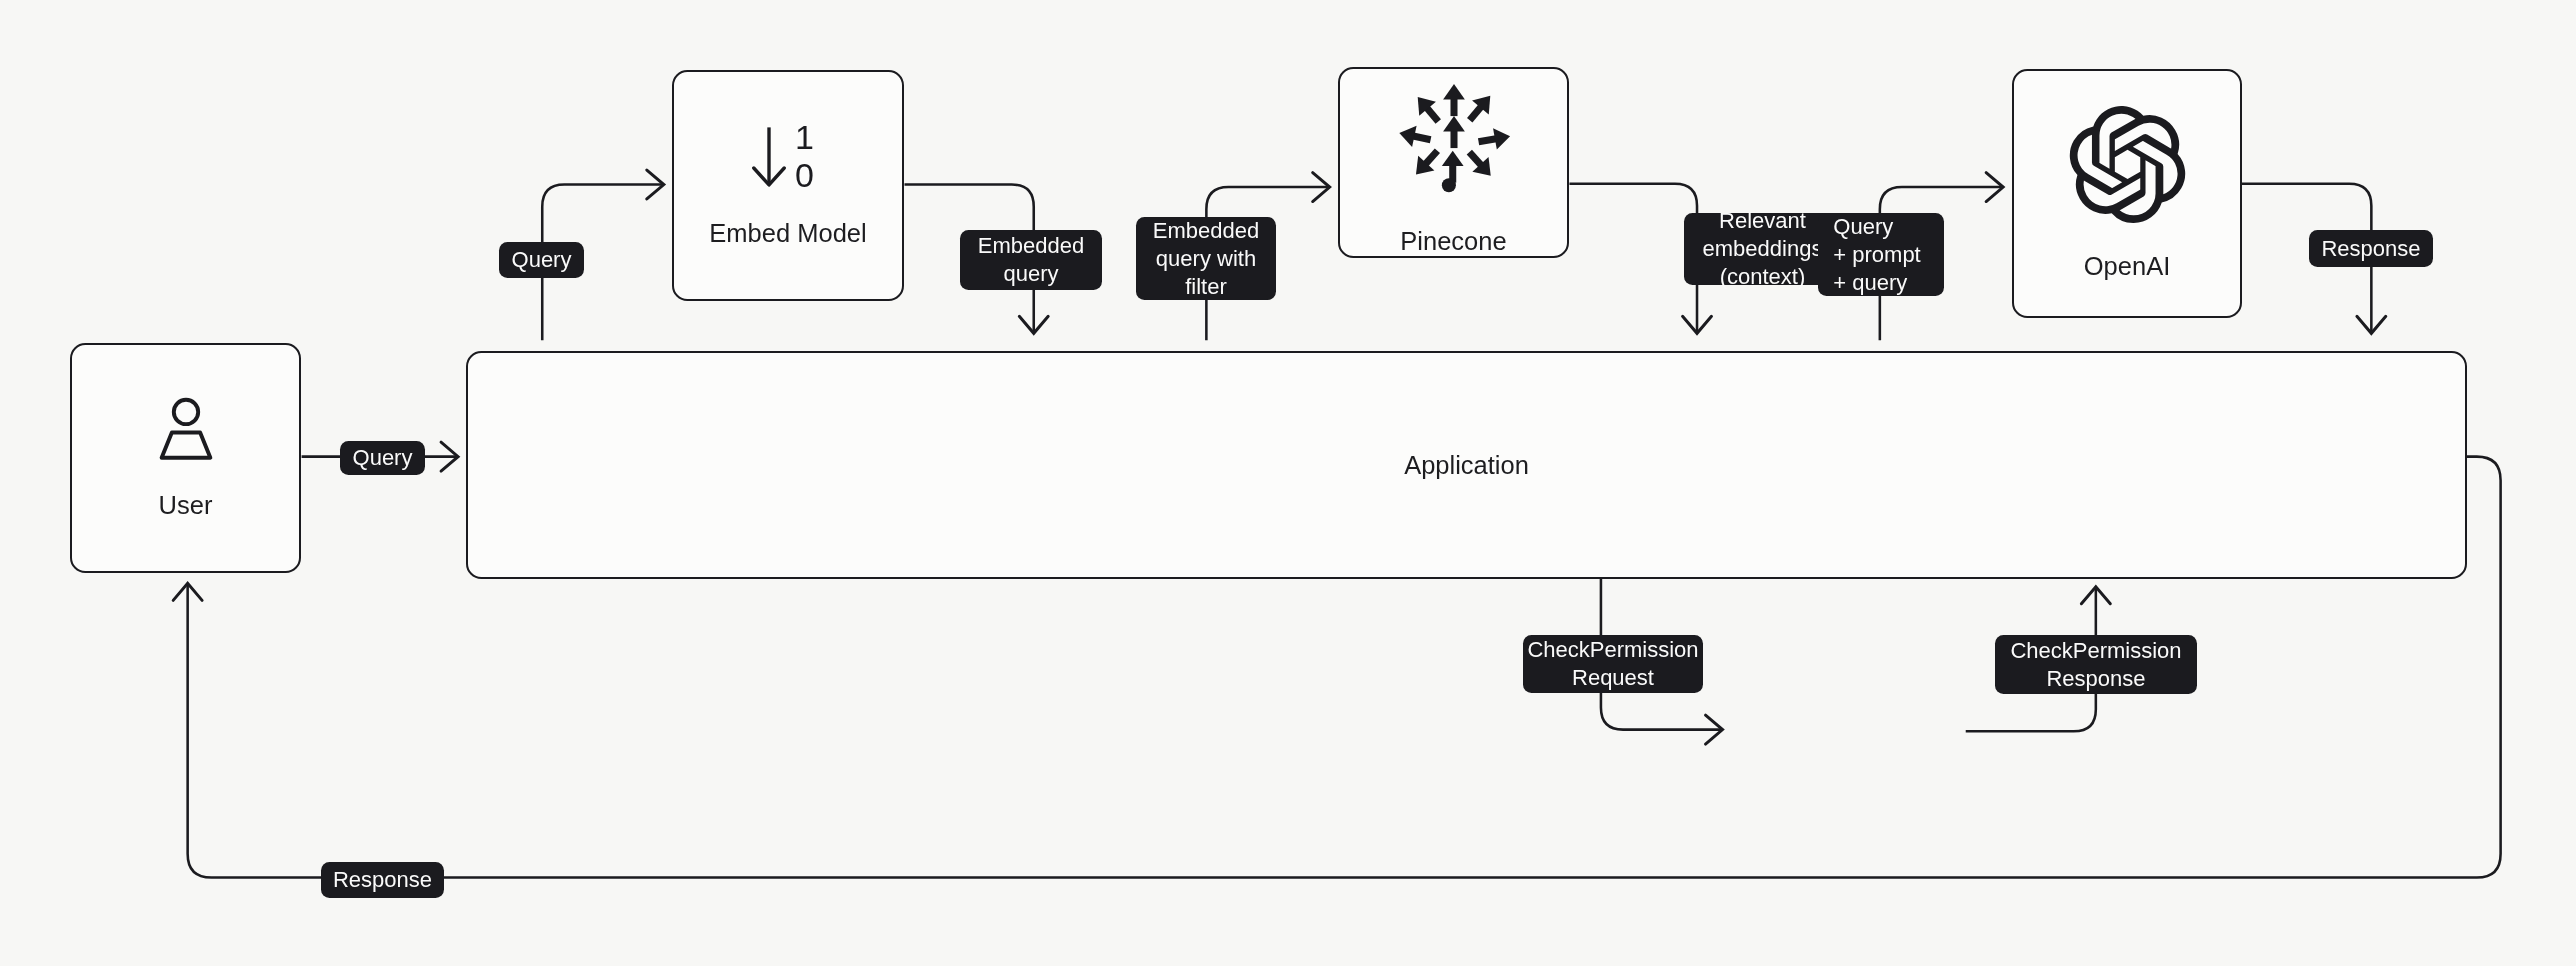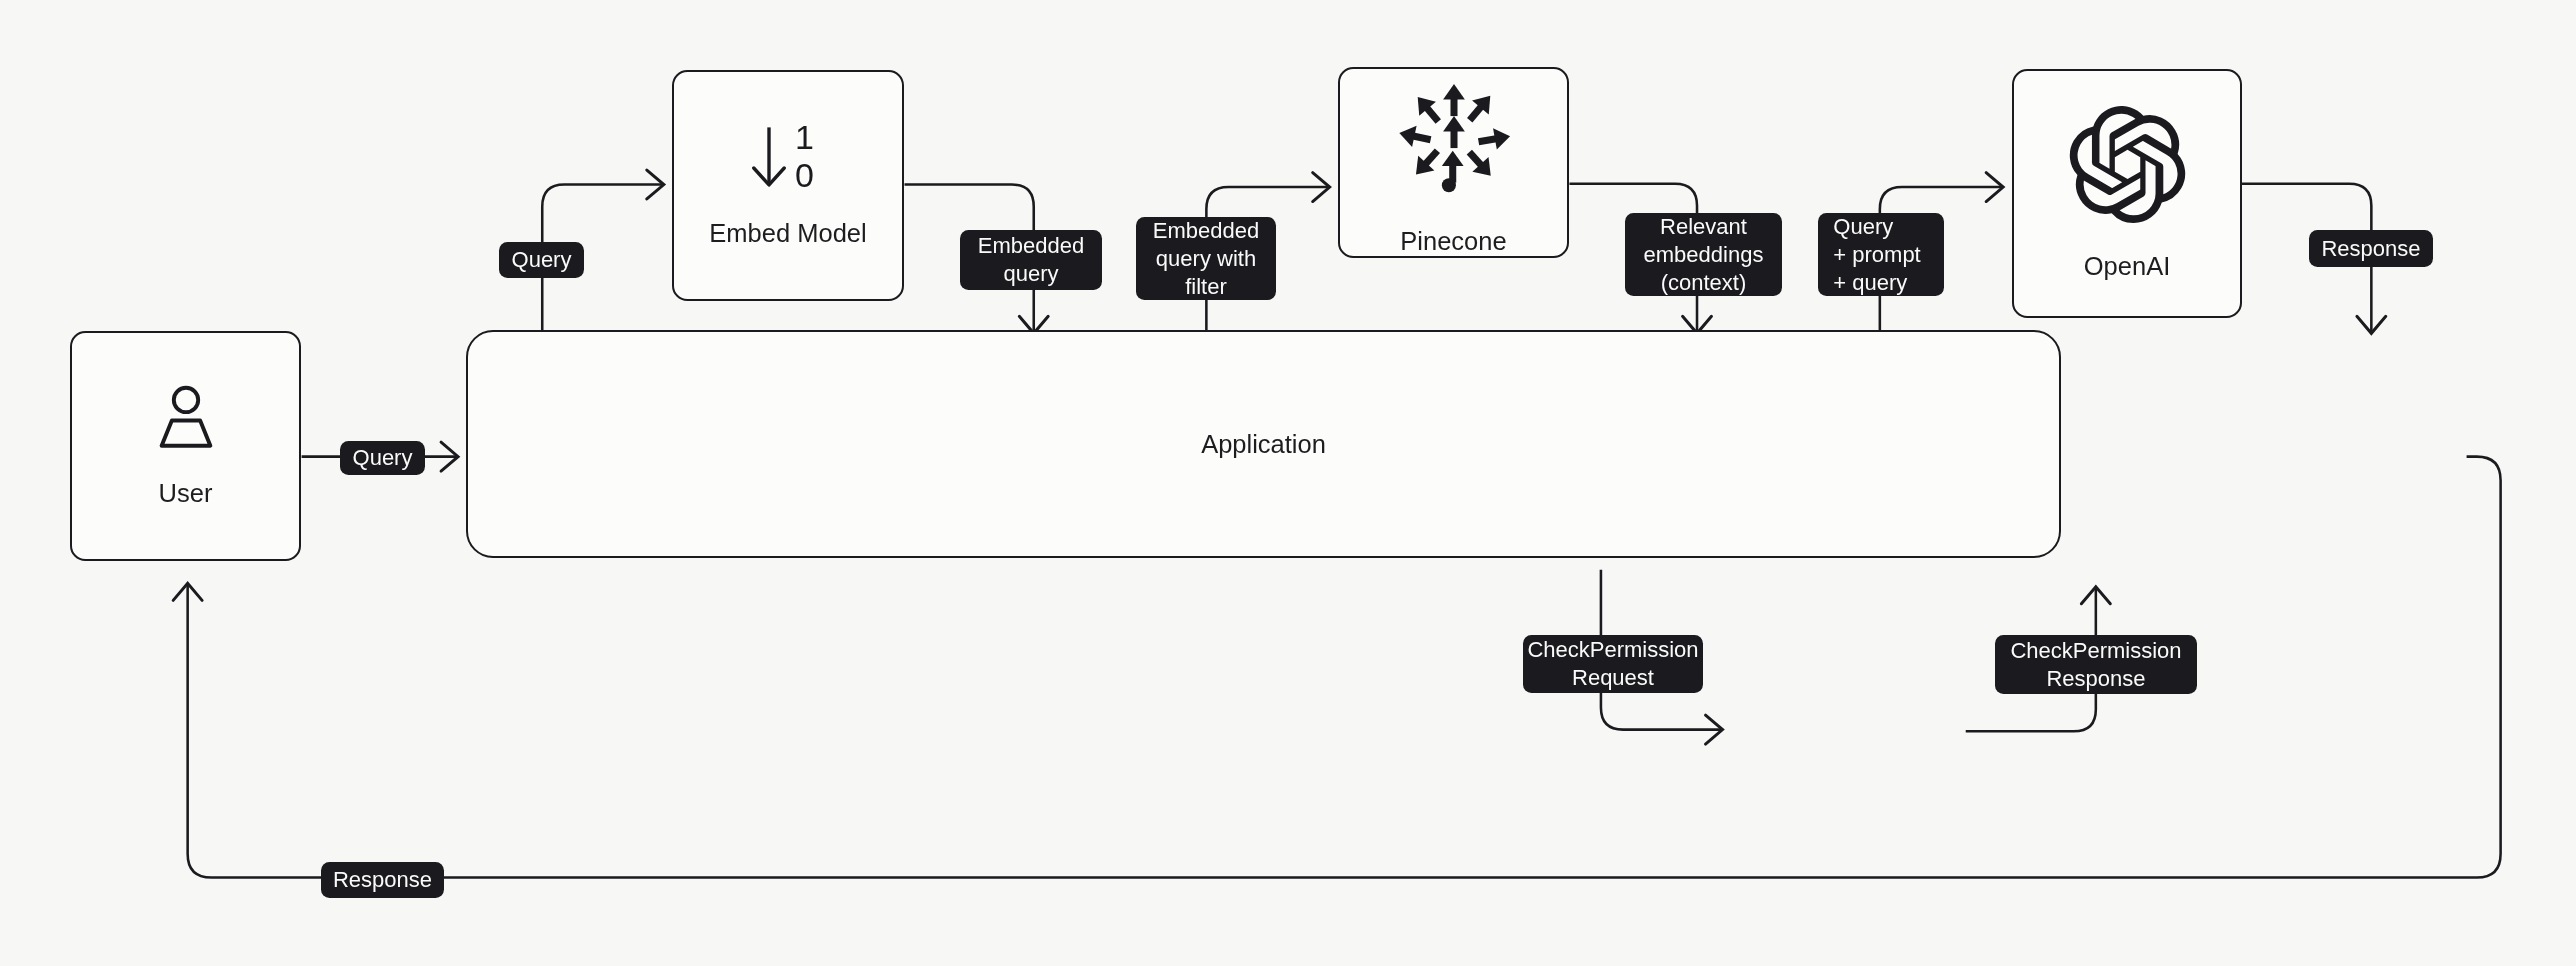--- a/index.html
+++ b/index.html
@@ -13,25 +13,25 @@
   .wires { position:absolute; left:0; top:0; z-index:1; }
 
   
   .node {
     position:absolute; box-sizing:border-box; z-index:2;
     background:#fcfcfb; border:2.6px solid #1b1b1f; border-radius:15.3px;
     display:flex; flex-direction:column; align-items:center; justify-content:center;
     gap:29px;
   }
   .node .label { font-size:25.5px; color:#1d1d20; white-space:nowrap; }
-  #node-user        { left:70px;   top:331px; width:231px;  height:230px; }
+  #node-user        { left:70px;   top:343px; width:231px;  height:230px; }
   #node-embed       { left:672px;  top:70px;  width:232px;  height:231px; }
   #node-pinecone    { left:1338px; top:67px;  width:231px;  height:191px; }
   #node-openai      { left:2012px; top:69px;  width:230px;  height:249px; }
-  #node-application { left:466px;  top:330px; width:1595px; height:228px;border-radius:27px; }
+  #node-application { left:466px;  top:351px; width:2001px; height:228px; }
   #node-spicedb     { left:1731px; top:614px; width:235px;  height:231px; }
   #node-application .label { font-size:25.5px; }
 
   
   .embed-icon { position:relative; width:82px; height:66px; }
   .embed-icon svg { position:absolute; left:0; top:0; }
   .embed-icon .digit { position:absolute; left:48px; font-size:34px; line-height:34px; color:#1b1b1f; }
   .embed-icon .digit.top { top:-3.4px; }
   .embed-icon .digit.bottom { top:34px; }
 
@@ -40,21 +40,21 @@
     position:absolute; box-sizing:border-box; z-index:3;
     background:#1b1b1f; color:#fafafa; border-radius:8.5px;
     display:flex; flex-direction:column; align-items:center; justify-content:center;
     font-size:22px; line-height:28px; white-space:nowrap;
   }
   .edge-label.align-left { align-items:flex-start; padding-left:15.3px; }
   #el-query-user    { left:340px;  top:441px;  width:85px; height:34px; }
   #el-query-top     { left:499px;  top:242px;  width:85px; height:36px; }
   #el-embq          { left:960px; top:230px;  width:142px; height:60px; }
   #el-embqf         { left:1136px; top:217px;  width:140px; height:83px; }
-  #el-relemb        { left:1625px; top:213px;  width:157px; height:83px; }
+  #el-relemb        { left:1684px; top:213px;  width:157px; height:72px; }
   #el-qcp           { left:1818px; top:213px;  width:126px; height:83px; }
   #el-resp-top      { left:2309px; top:230px;  width:124px; height:37px; }
   #el-cpreq         { left:1523px; top:635px;  width:180px; height:58px; }
   #el-cpresp        { left:1995px; top:635px;  width:202px; height:59px; }
   #el-resp-bottom   { left:321px;  top:862px; width:123px; height:36px; }
 </style>
 </head>
 <body>
 
 <div class="canvas">

